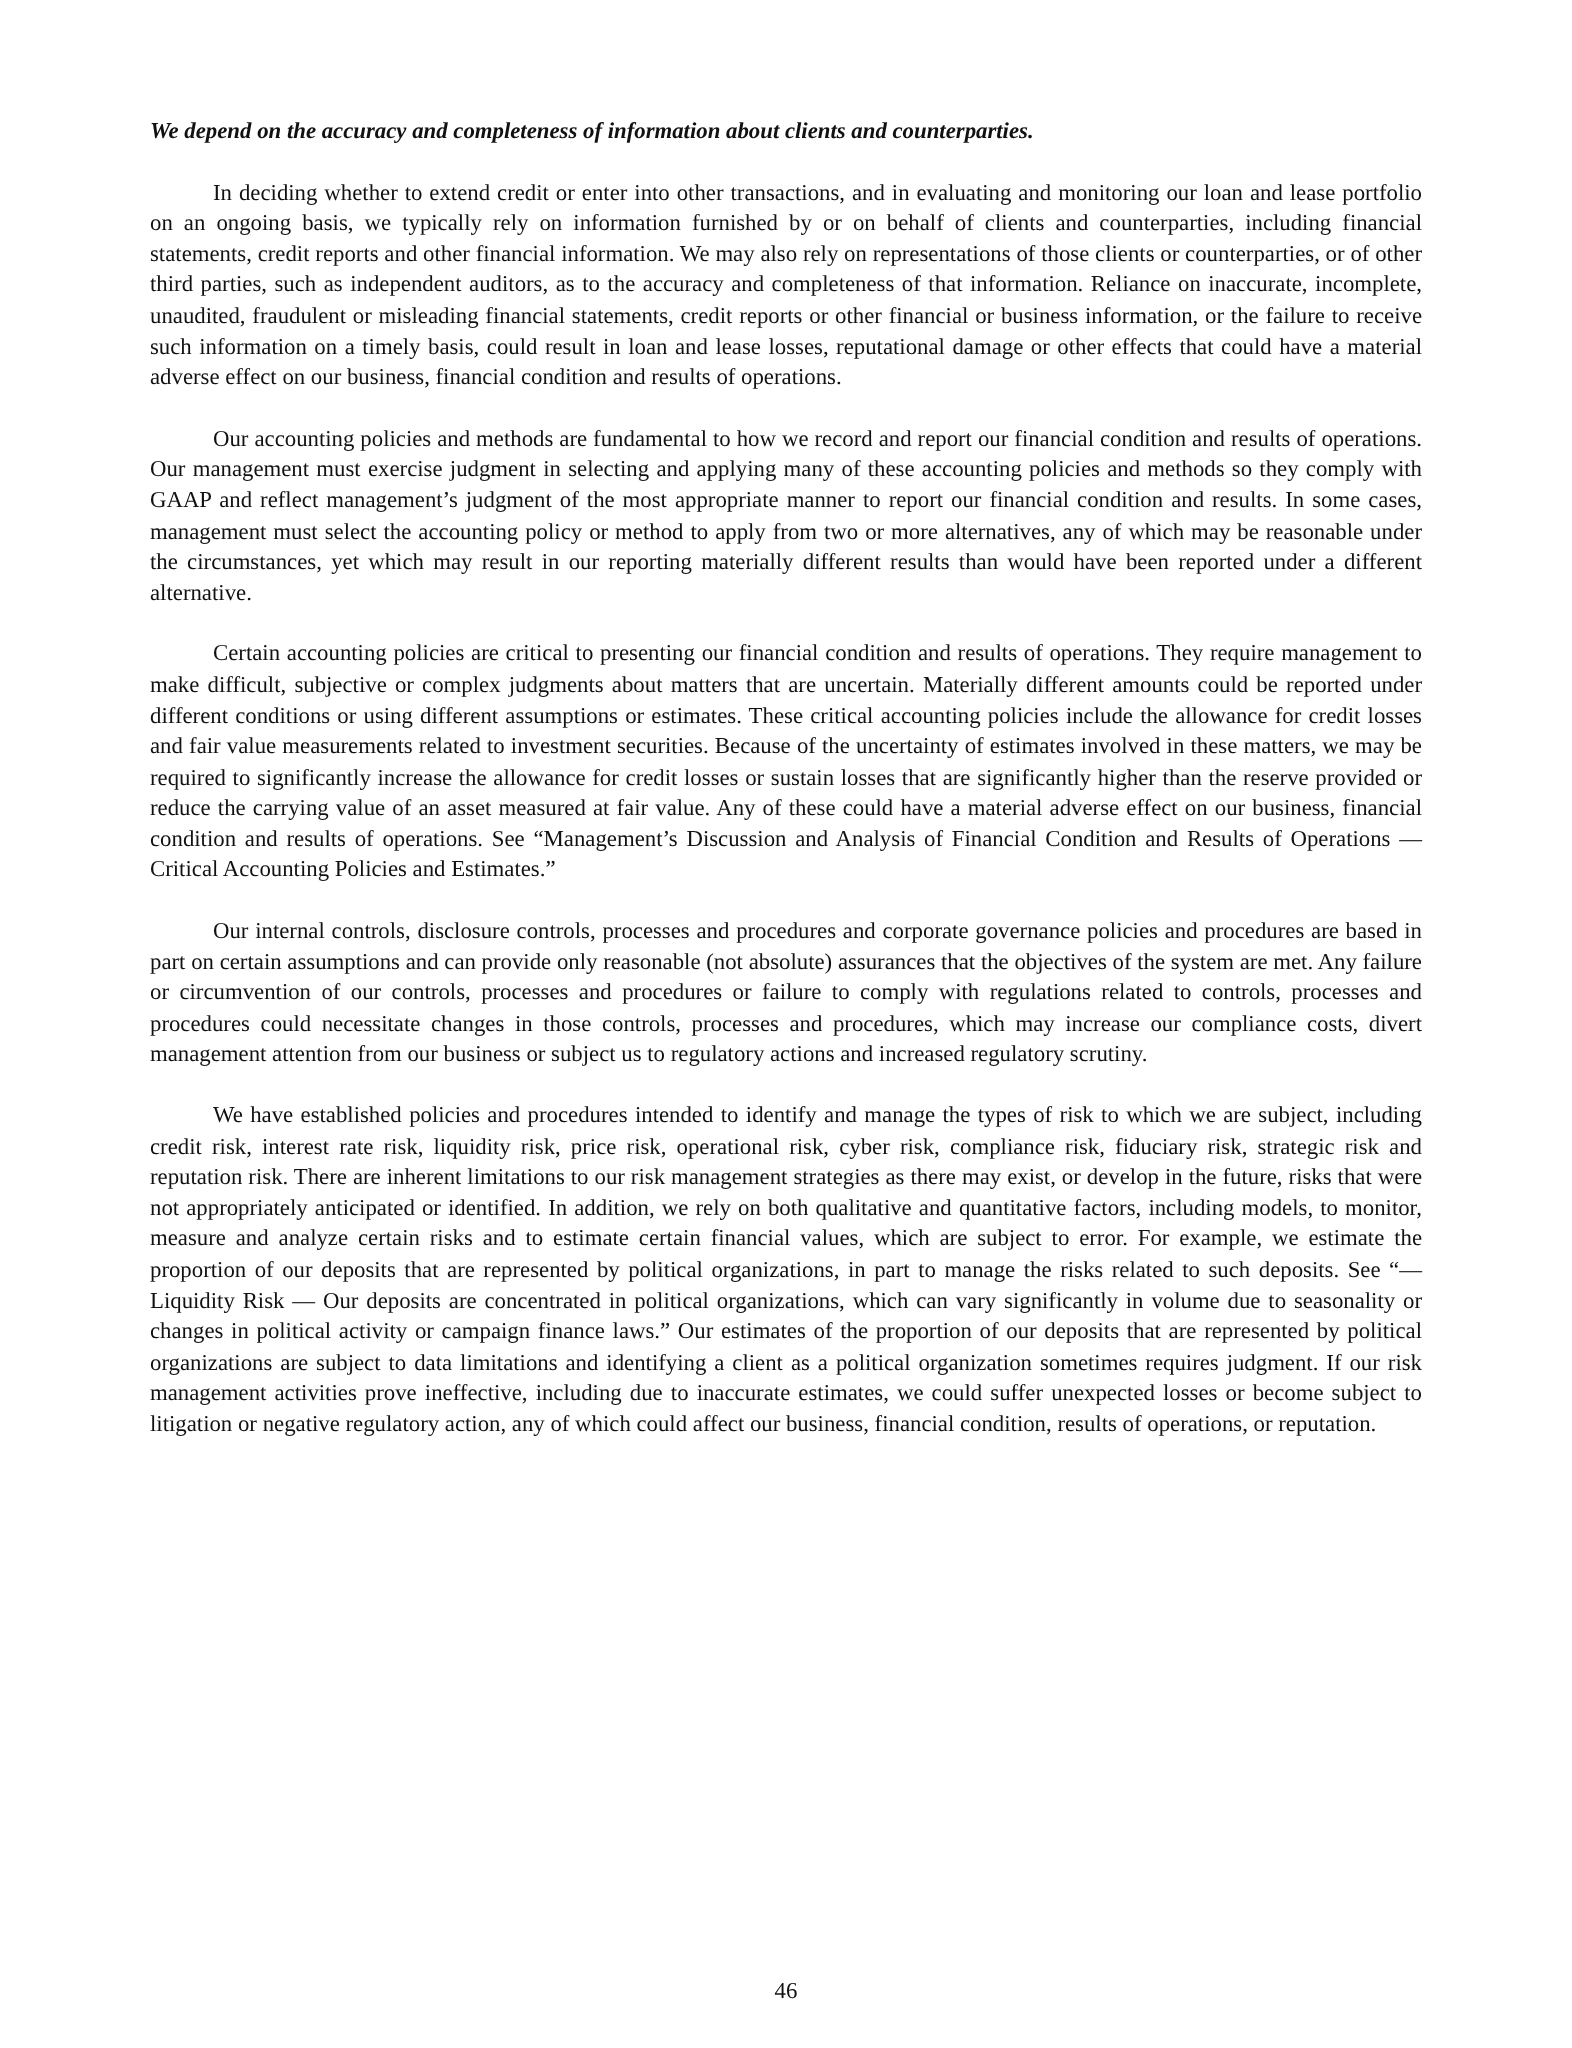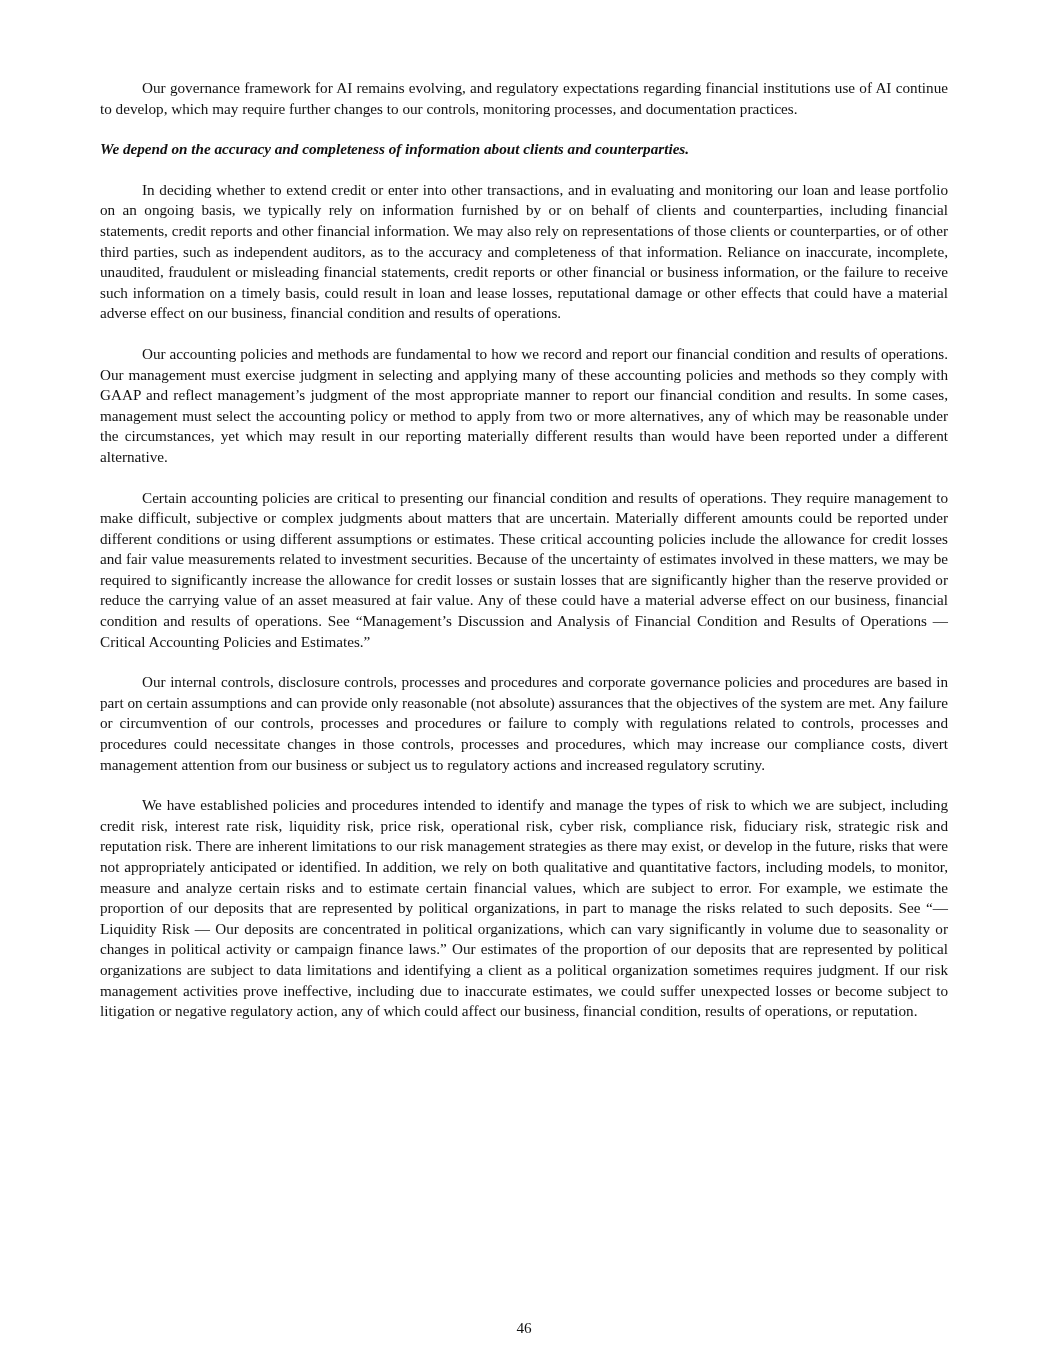--- a/index.html
+++ b/index.html
@@ -43,21 +43,20 @@
       top: 1318px;
       text-align: center;
       font-size: 15.2px;
       line-height: 20px;
     }
   </style>
 </head>
 <body>
 
 <div class="page">
-  <p class="para">Our governance framework for AI remains evolving, and regulatory expectations regarding financial institutions use of AI continue to develop, which may require further changes to our controls, monitoring processes, and documentation practices.</p>
   <p class="heading">We depend on the accuracy and completeness of information about clients and counterparties.</p>
   <p class="para">In deciding whether to extend credit or enter into other transactions, and in evaluating and monitoring our loan and lease portfolio on an ongoing basis, we typically rely on information furnished by or on behalf of clients and counterparties, including financial statements, credit reports and other financial information. We may also rely on representations of those clients or counterparties, or of other third parties, such as independent auditors, as to the accuracy and completeness of that information. Reliance on inaccurate, incomplete, unaudited, fraudulent or misleading financial statements, credit reports or other financial or business information, or the failure to receive such information on a timely basis, could result in loan and lease losses, reputational damage or other effects that could have a material adverse effect on our business, financial condition and results of operations.</p>
   <p class="para">Our accounting policies and methods are fundamental to how we record and report our financial condition and results of operations. Our management must exercise judgment in selecting and applying many of these accounting policies and methods so they comply with GAAP and reflect management’s judgment of the most appropriate manner to report our financial condition and results. In some cases, management must select the accounting policy or method to apply from two or more alternatives, any of which may be reasonable under the circumstances, yet which may result in our reporting materially different results than would have been reported under a different alternative.</p>
   <p class="para">Certain accounting policies are critical to presenting our financial condition and results of operations. They require management to make difficult, subjective or complex judgments about matters that are uncertain. Materially different amounts could be reported under different conditions or using different assumptions or estimates. These critical accounting policies include the allowance for credit losses and fair value measurements related to investment securities. Because of the uncertainty of estimates involved in these matters, we may be required to significantly increase the allowance for credit losses or sustain losses that are significantly higher than the reserve provided or reduce the carrying value of an asset measured at fair value. Any of these could have a material adverse effect on our business, financial condition and results of operations. See “Management’s Discussion and Analysis of Financial Condition and Results of Operations — Critical Accounting Policies and Estimates.”</p>
   <p class="para">Our internal controls, disclosure controls, processes and procedures and corporate governance policies and procedures are based in part on certain assumptions and can provide only reasonable (not absolute) assurances that the objectives of the system are met. Any failure or circumvention of our controls, processes and procedures or failure to comply with regulations related to controls, processes and procedures could necessitate changes in those controls, processes and procedures, which may increase our compliance costs, divert management attention from our business or subject us to regulatory actions and increased regulatory scrutiny.</p>
   <p class="para">We have established policies and procedures intended to identify and manage the types of risk to which we are subject, including credit risk, interest rate risk, liquidity risk, price risk, operational risk, cyber risk, compliance risk, fiduciary risk, strategic risk and reputation risk. There are inherent limitations to our risk management strategies as there may exist, or develop in the future, risks that were not appropriately anticipated or identified. In addition, we rely on both qualitative and quantitative factors, including models, to monitor, measure and analyze certain risks and to estimate certain financial values, which are subject to error. For example, we estimate the proportion of our deposits that are represented by political organizations, in part to manage the risks related to such deposits. See “— Liquidity Risk — Our deposits are concentrated in political organizations, which can vary significantly in volume due to seasonality or changes in political activity or campaign finance laws.” Our estimates of the proportion of our deposits that are represented by political organizations are subject to data limitations and identifying a client as a political organization sometimes requires judgment. If our risk management activities prove ineffective, including due to inaccurate estimates, we could suffer unexpected losses or become subject to litigation or negative regulatory action, any of which could affect our business, financial condition, results of operations, or reputation.</p>
 </div>
 
 <div class="page-number">46</div>
 

